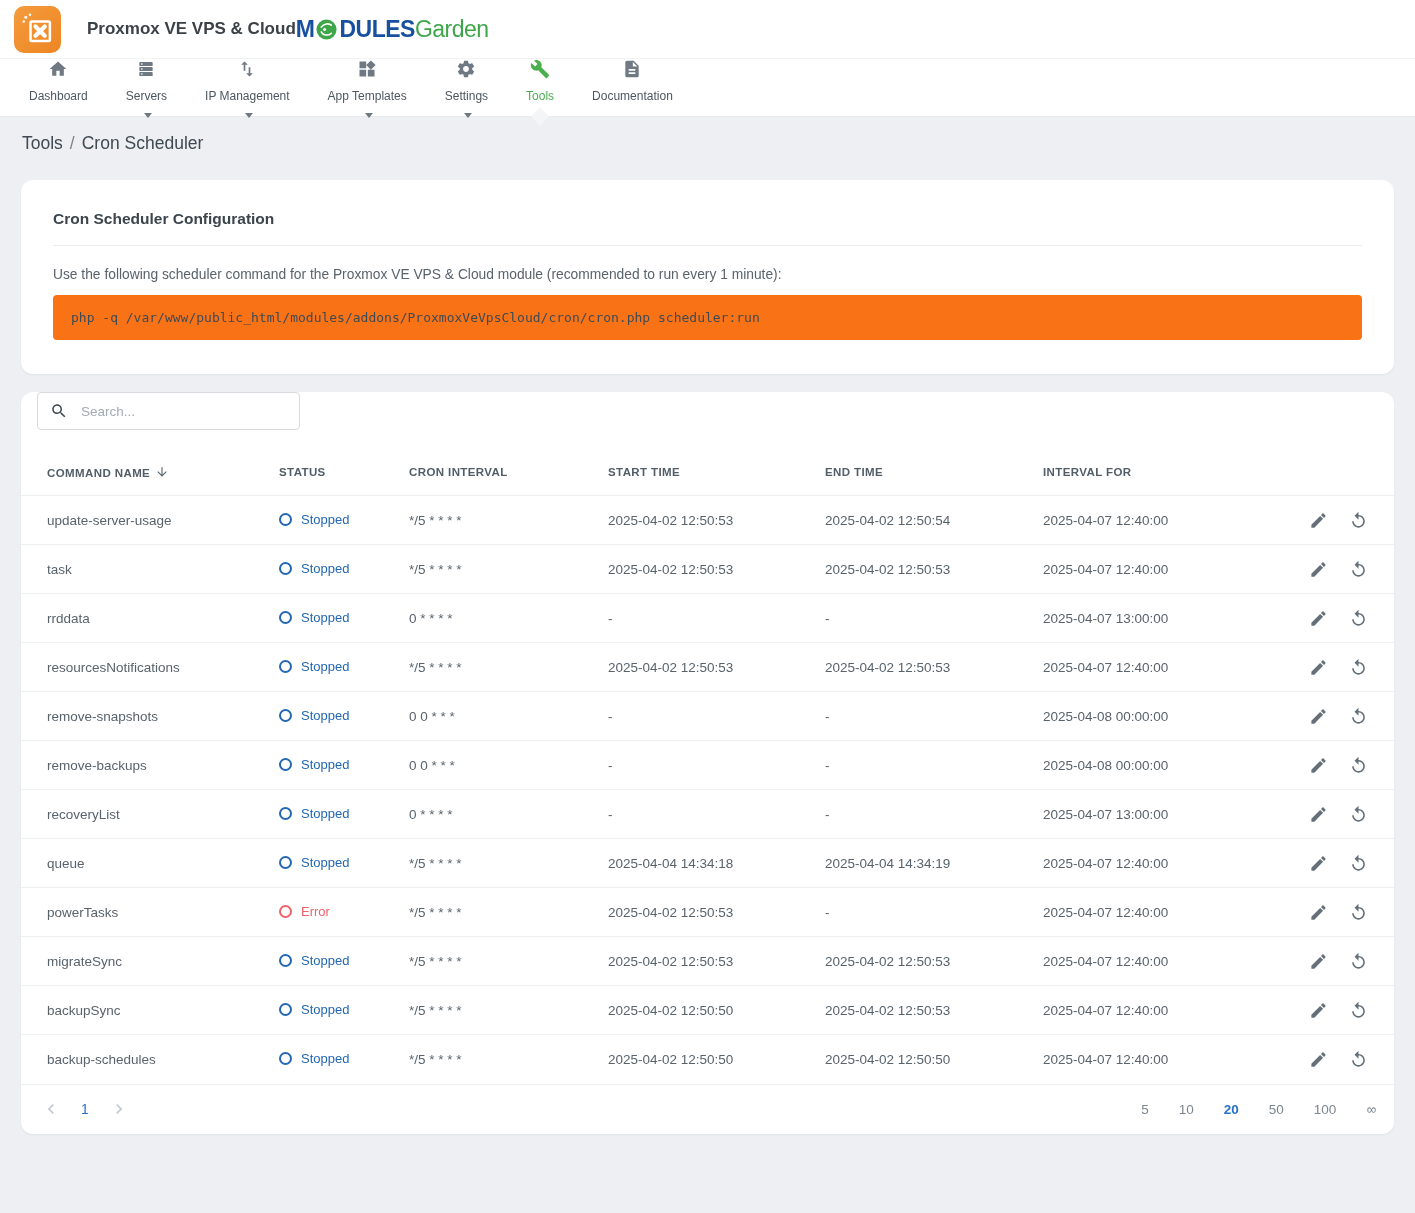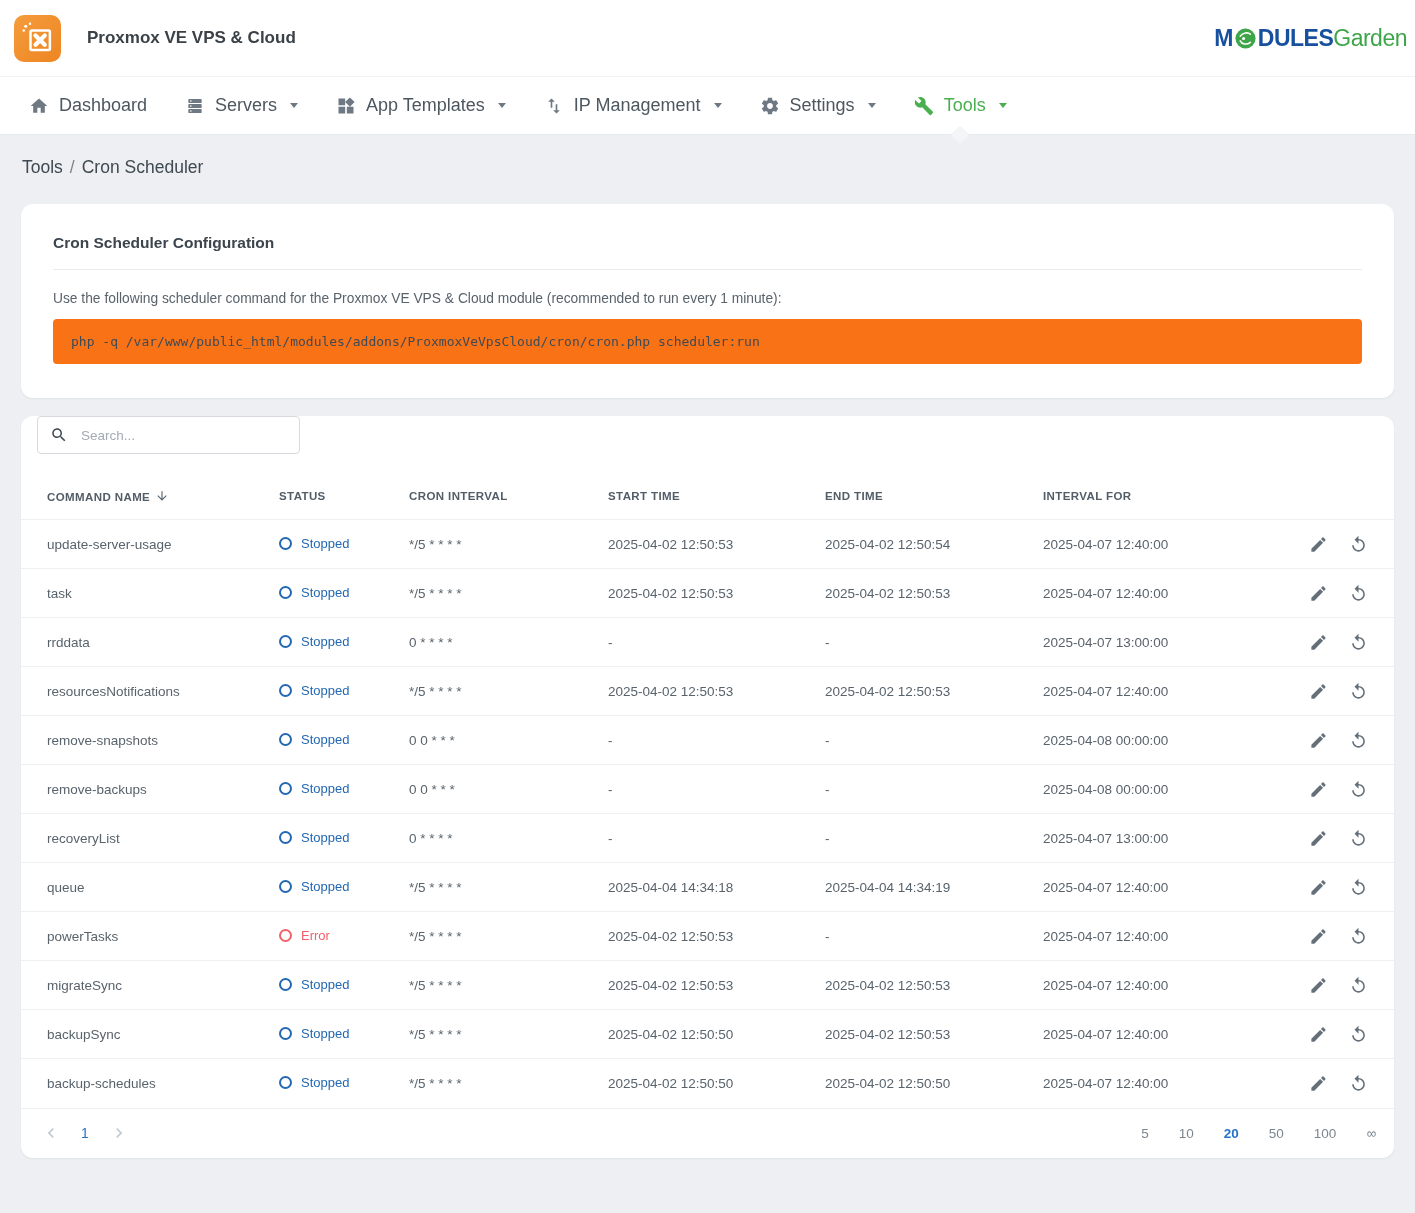--- a/index.html
+++ b/index.html
@@ -7,22 +7,22 @@
   body {
     width:1415px; min-height:1213px;
     background:#edeff2;
     font-family:"Liberation Sans", sans-serif;
     -webkit-font-smoothing:antialiased;
   }
   .page { width:1415px; min-height:1213px; }
 
   
   .topbar {
-    height:77px; background:#fff;
-    display:flex; align-items:center; justify-content:space-between;
+    height:59px; background:#fff;
+    display:flex; align-items:center; 
     padding:0 8px 0 14px;
     border-bottom:1px solid #f0f2f4;
   }
   .topbar-left { display:flex; align-items:center; gap:26px; }
   .app-logo {
     width:47px; height:47px; border-radius:10px;
     background:linear-gradient(135deg,#f49c3d,#ee8522);
     display:flex; align-items:center; justify-content:center;
   }
   .app-title { font-size:17px; font-weight:700; color:#3a4147; }
@@ -35,42 +35,42 @@
   .navbar {
     height:58px; background:#fff;
     display:flex; align-items:center;
     padding:0 10px;
     border-bottom:1px solid #e7eaed;
     position:relative;
   }
   .nav-item {
     display:flex; align-items:center; gap:10px;
     padding:0 19px; height:100%;
-    font-size:18px; font-weight:500; color:#4d5760;
-    cursor:pointer; position:relative;
+    font-size:12px; font-weight:500; color:#4d5760;
+    cursor:pointer; position:relative;flex-direction:column;
   }
   .nav-item svg { width:20px; height:20px; fill:#6e7983; flex:0 0 auto; }
   .caret {
     width:0; height:0; margin-left:3px;
     border-left:4.5px solid transparent; border-right:4.5px solid transparent;
     border-top:5px solid #6e7983;
   }
   .nav-item.active { color:#4bae4f; }
   .nav-item.active svg { fill:#4bae4f; }
   .nav-item.active .caret { border-top-color:#4bae4f; }
   .notch {
     position:absolute; left:50%; bottom:-7px;
     width:13px; height:13px; background:#f3f5f7;
     transform:translateX(-50%) rotate(45deg);
     border-radius:2px 0 0 0;
   }
 
   
   .content { padding:0 21px 22px; }
-  .breadcrumb { padding:22px 1px 26px; font-size:17.5px; font-weight:500; color:#3f4951; }
+  .breadcrumb { padding:16px 1px 26px; font-size:17.5px; font-weight:500; color:#3f4951; }
   .breadcrumb .sep { color:#7b848c; margin:0 7px; font-weight:400; }
 
   .card {
     background:#fff; border-radius:12px;
     box-shadow:0 1px 2px rgba(25,35,50,.06);
   }
 
   
   .card-config { padding:30px 32px 34px; }
   .card-config h2 { margin:0; font-size:15.5px; font-weight:700; color:#3c454d; }
@@ -178,46 +178,52 @@
           <rect x="4" y="15.6" width="16" height="4.8" rx="1"></rect>
         <circle cx="7" cy="6" r="1" fill="#ffffff"></circle>
           <circle cx="7" cy="12" r="1" fill="#ffffff"></circle>
           <circle cx="7" cy="18" r="1" fill="#ffffff"></circle>
       </svg>
       <span>Servers</span>
       <span class="caret"></span>
     </div>
     <div class="nav-item">
       <svg viewBox="0 0 24 24">
+          <path d="M9 3L5 6.99h3V14h2V6.99h3L9 3zm7 14.01V10h-2v7.01h-3L15 21l4-3.99h-3z"></path>
+        </svg>
+      <span>IP Management</span>
+      <span class="caret"></span>
+    </div>
+    <div class="nav-item">
+      <svg viewBox="0 0 24 24">
           <path d="M13 13v8h8v-8h-8zM3 21h8v-8H3v8zM3 3v8h8V3H3zm13.66-1.31L11 7.34 16.66 13l5.66-5.66-5.66-5.65z"></path>
         </svg>
       <span>App Templates</span>
-      <span class="caret"></span>
-    </div>
-    <div class="nav-item">
-      <svg viewBox="0 0 24 24">
-          <path d="M9 3L5 6.99h3V14h2V6.99h3L9 3zm7 14.01V10h-2v7.01h-3L15 21l4-3.99h-3z"></path>
-        </svg>
-      <span>IP Management</span>
       <span class="caret"></span>
     </div>
     <div class="nav-item">
       <svg viewBox="0 0 24 24">
           <path d="M19.43 12.98c.04-.32.07-.64.07-.98s-.03-.66-.07-.98l2.11-1.65c.19-.15.24-.42.12-.64l-2-3.46c-.12-.22-.39-.3-.61-.22l-2.49 1c-.52-.4-1.08-.73-1.69-.98l-.38-2.65C14.46 2.18 14.25 2 14 2h-4c-.25 0-.46.18-.49.42l-.38 2.65c-.61.25-1.17.59-1.69.98l-2.49-1c-.23-.09-.49 0-.61.22l-2 3.46c-.13.22-.07.49.12.64l2.11 1.65c-.04.32-.07.65-.07.98s.03.66.07.98l-2.11 1.65c-.19.15-.24.42-.12.64l2 3.46c.12.22.39.3.61.22l2.49-1c.52.4 1.08.73 1.69.98l.38 2.65c.03.24.24.42.49.42h4c.25 0 .46-.18.49-.42l.38-2.65c.61-.25 1.17-.59 1.69-.98l2.49 1c.23.09.49 0 .61-.22l2-3.46c.12-.22.07-.49-.12-.64l-2.11-1.65zM12 15.5c-1.93 0-3.5-1.57-3.5-3.5s1.57-3.5 3.5-3.5 3.5 1.57 3.5 3.5-1.57 3.5-3.5 3.5z"></path>
         </svg>
       <span>Settings</span>
       <span class="caret"></span>
     </div>
     <div class="nav-item active">
       <svg viewBox="0 0 24 24">
           <path d="M22.7 19l-9.1-9.1c.9-2.3.4-5-1.5-6.9-2-2-5-2.4-7.4-1.3L9 6 6 9 1.6 4.7C.4 7.1.9 10.1 2.9 12.1c1.9 1.9 4.6 2.4 6.9 1.5l9.1 9.1c.4.4 1 .4 1.4 0l2.3-2.3c.5-.4.5-1.1.1-1.4z"></path>
         </svg>
       <span>Tools</span>
       <span class="caret"></span>
       <span class="notch"></span>
+    </div>
+    <div class="nav-item">
+      <svg viewBox="0 0 24 24">
+          <path d="M14 2H6c-1.1 0-2 .9-2 2v16c0 1.1.9 2 2 2h12c1.1 0 2-.9 2-2V8l-6-6zm2 16H8v-2h8v2zm0-4H8v-2h8v2zm-3-5V3.5L18.5 9H13z"></path>
+        </svg>
+      <span>Documentation</span>
     </div>
   </div>
 
   <div class="content">
 
     <div class="breadcrumb">
       <span>Tools</span><span class="sep">/</span><span>Cron Scheduler</span>
     </div>
 
     <div class="card card-config">

